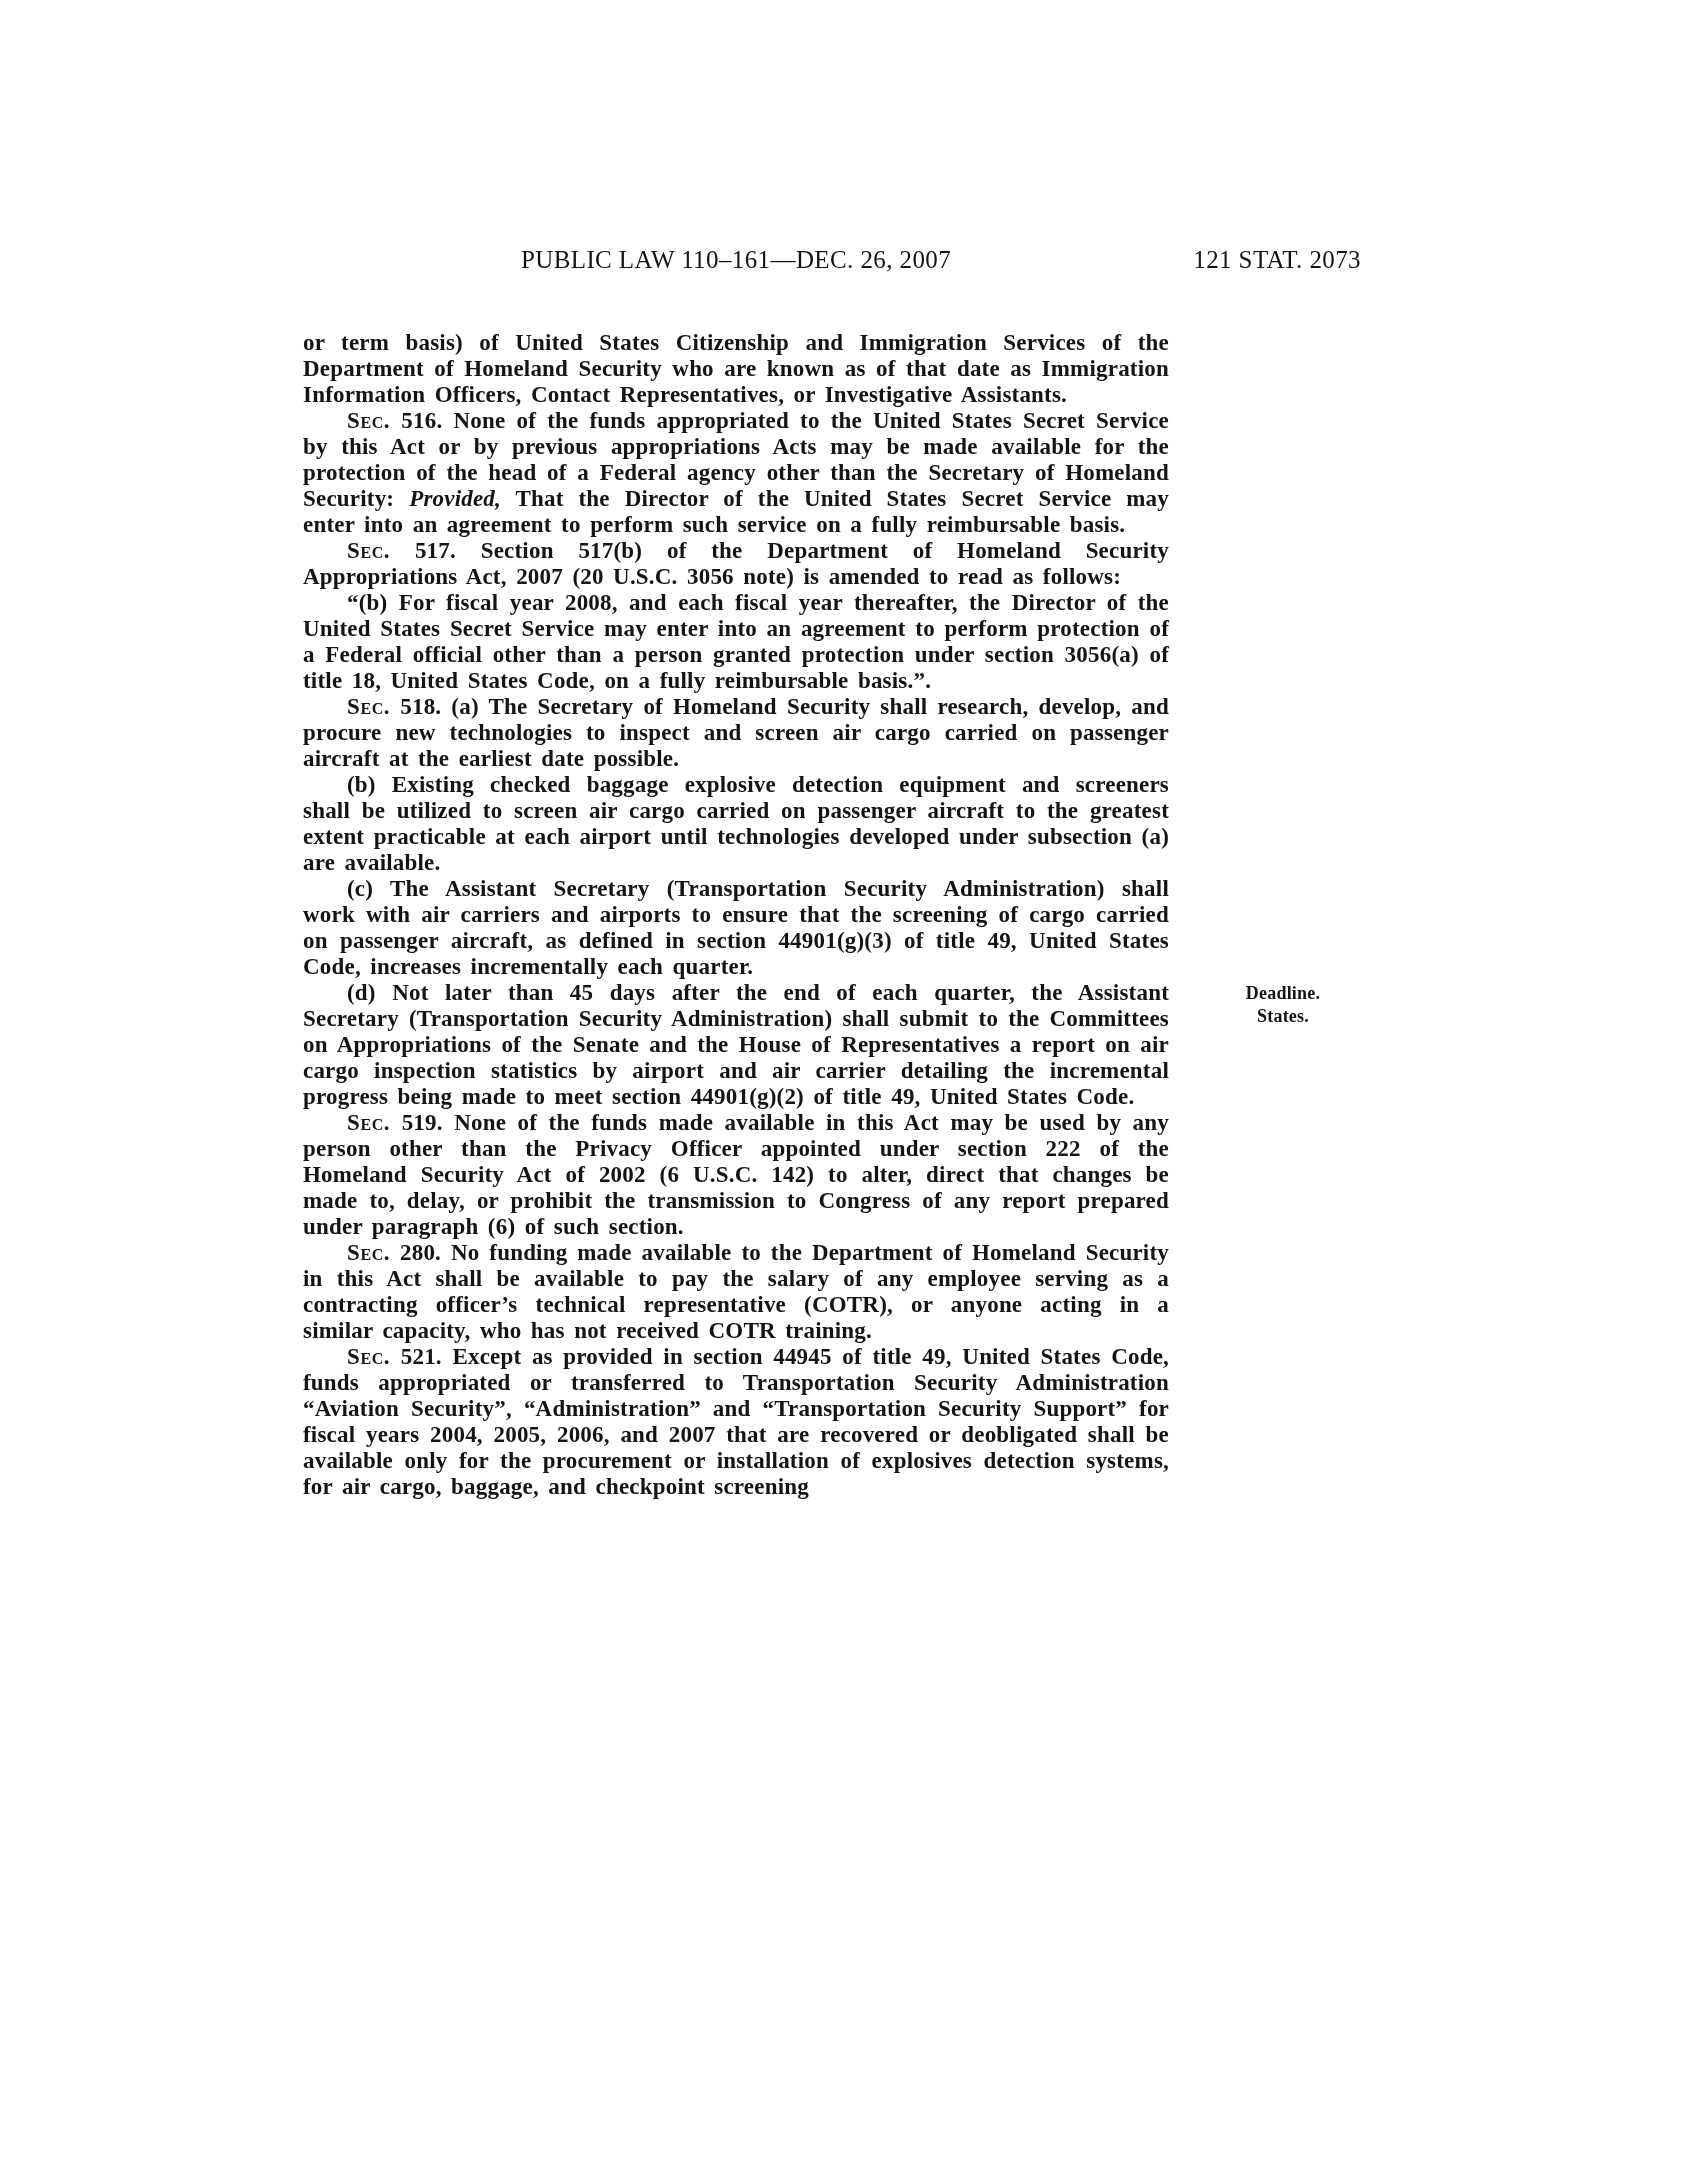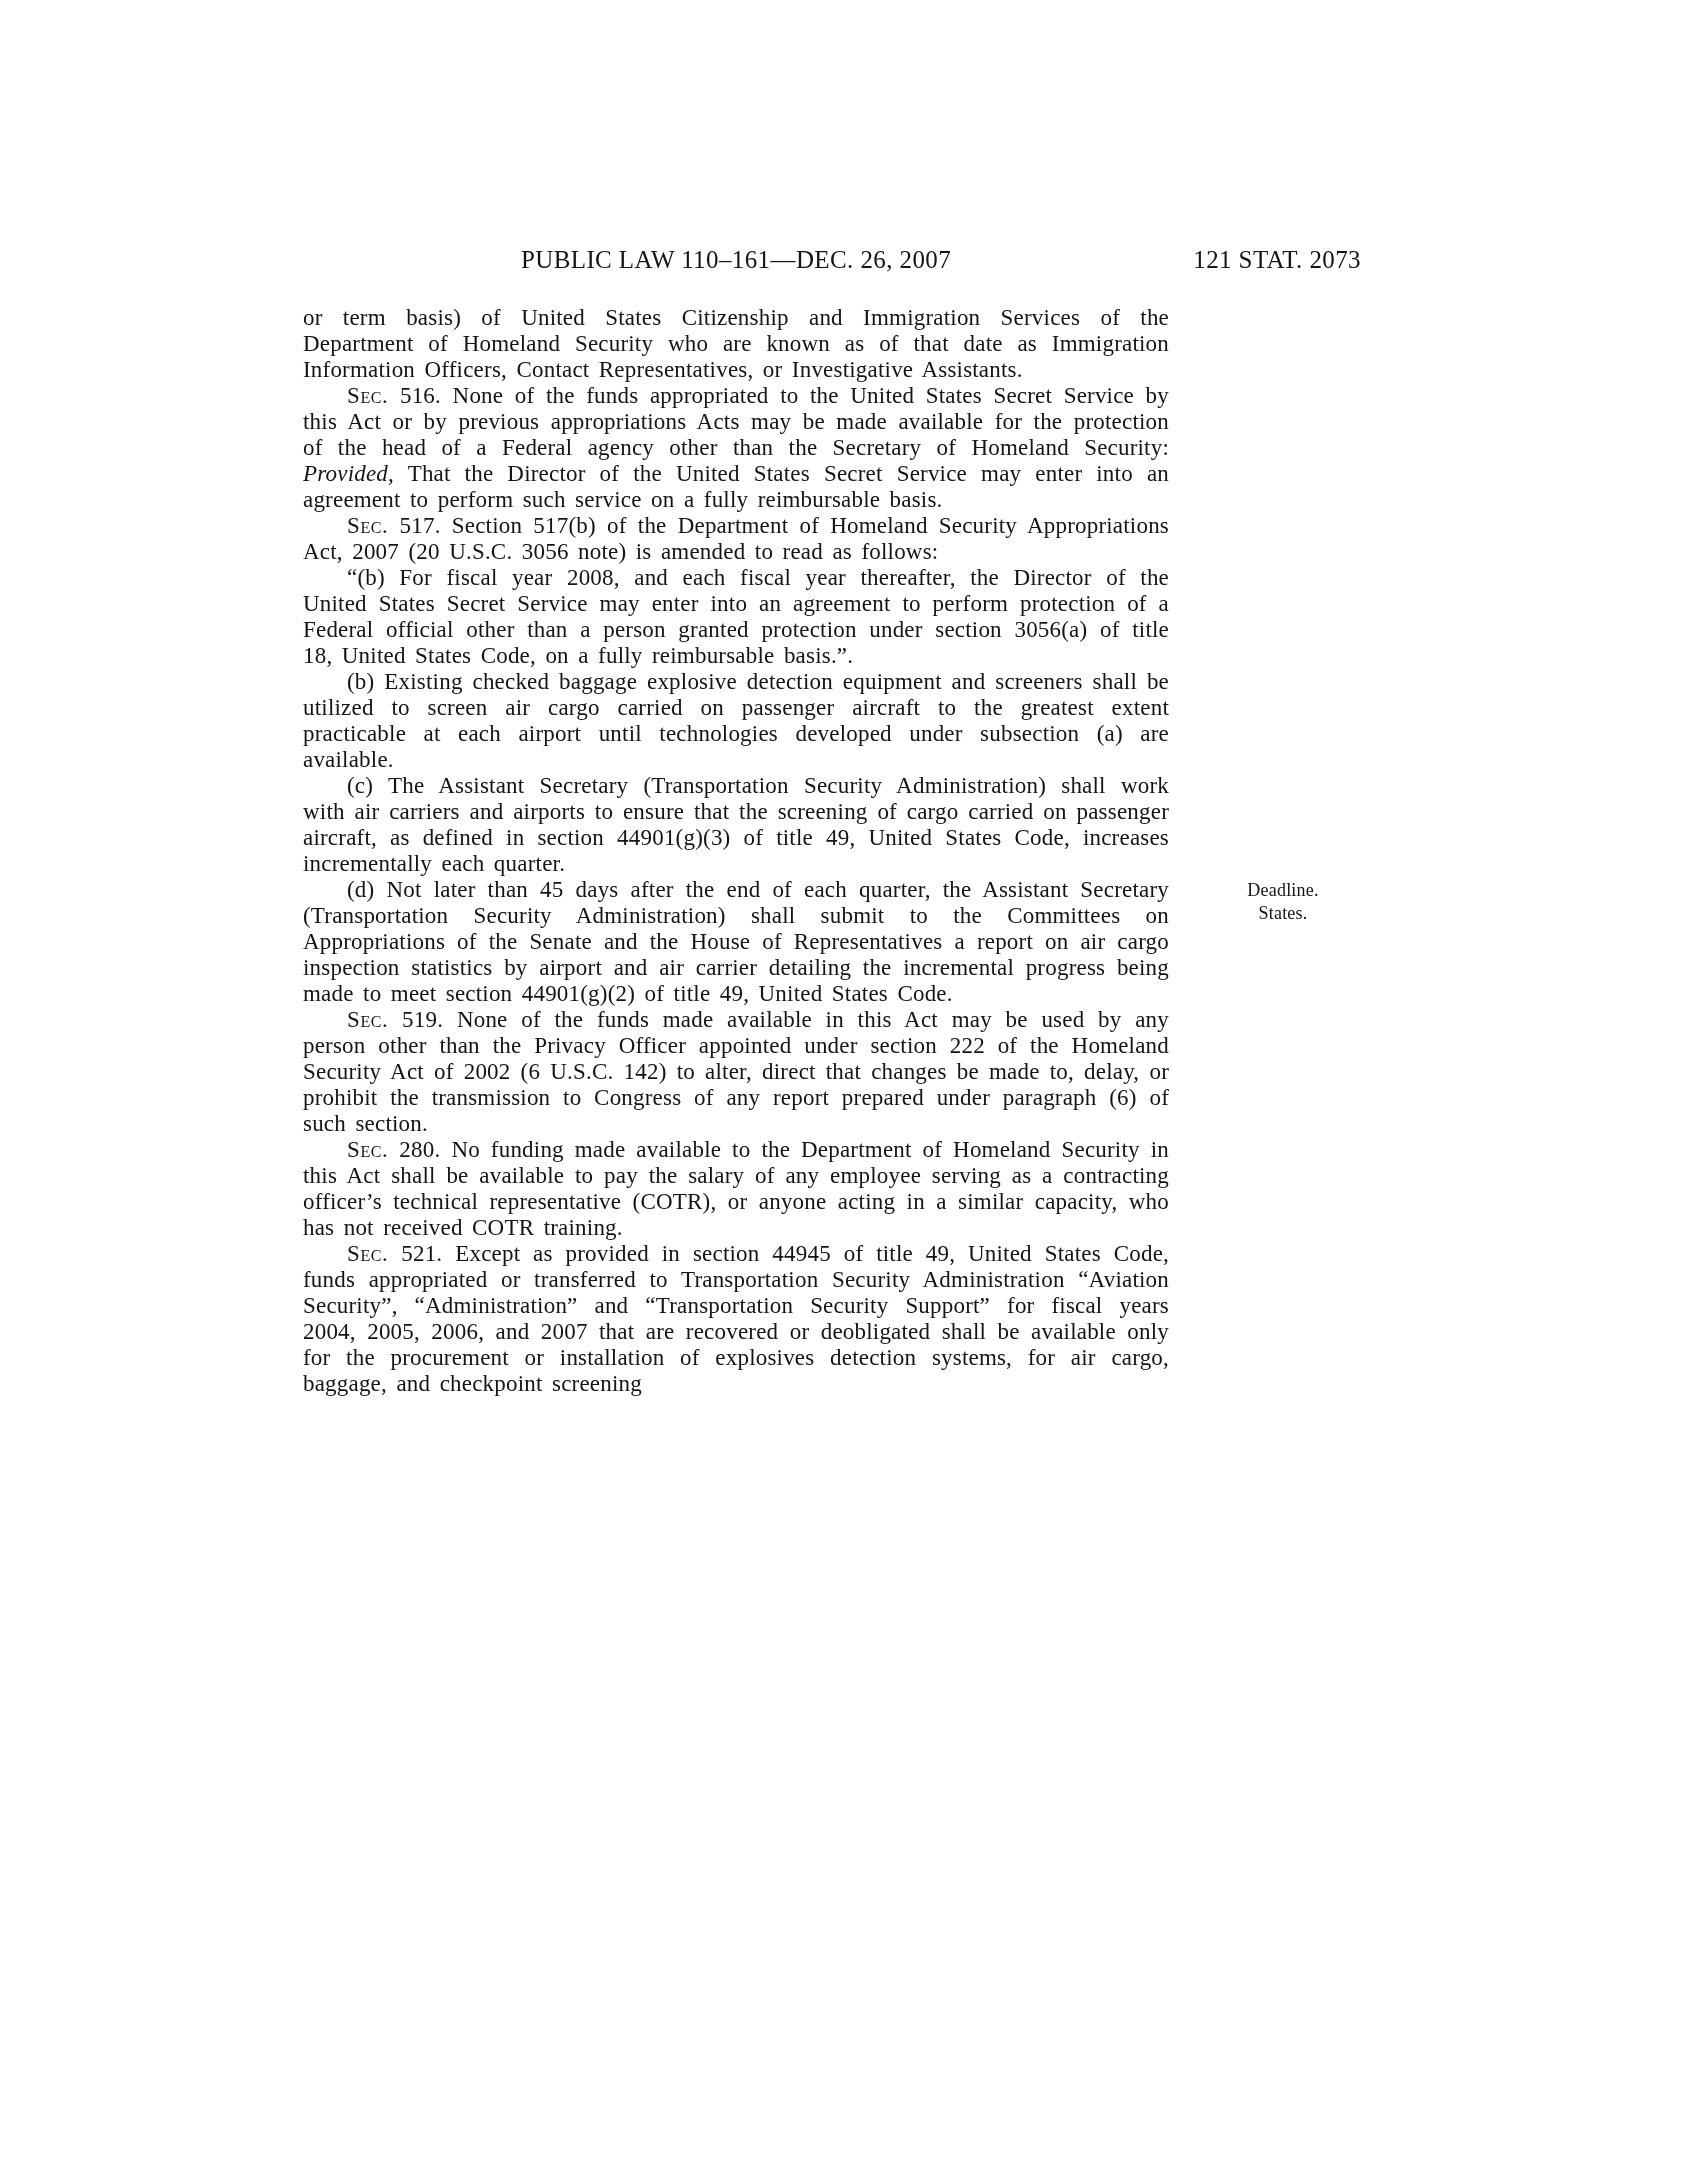--- a/index.html
+++ b/index.html
@@ -36,28 +36,29 @@
     width: 866px;
     text-align: center;
   }
   .header-right {
     position: absolute;
     right: 0;
     text-align: left;
   }
   .body-col {
     position: absolute;
-    top: 305px;
+    top: 330px;
     left: 303px;
     width: 866px;
     font-size: 23px;
     line-height: 26px;
     text-align: justify;
     word-spacing: 3.5px;
     letter-spacing: 0.2px;
+    font-weight: bold;
   }
   .para {
     margin: 0;
   }
   .para.indent {
     text-indent: 44px;
   }
   .para.has-note {
     position: relative;
   }
@@ -91,20 +92,21 @@
 <div class="page">
   <div class="header">
     <span class="header-left">PUBLIC LAW 110–161—DEC. 26, 2007</span>
     <span class="header-right">121 STAT. 2073</span>
   </div>
   <div class="body-col">
       <p class="para"><span>or term basis) of United States Citizenship and Immigration Services of the Department of Homeland Security who are known as of that date as Immigration Information Officers, Contact Representatives, or Investigative Assistants.</span></p>
       <p class="para indent"><span class="smallcaps">Sec.</span><span> 516. None of the funds appropriated to the United States Secret Service by this Act or by previous appropriations Acts may be made available for the protection of the head of a Federal agency other than the Secretary of Homeland Security: </span><span class="italic">Provided,</span><span> That the Director of the United States Secret Service may enter into an agreement to perform such service on a fully reimbursable basis.</span></p>
       <p class="para indent"><span class="smallcaps">Sec.</span><span> 517. Section 517(b) of the Department of Homeland Security Appropriations Act, 2007 (20 U.S.C. 3056 note) is amended to read as follows:</span></p>
       <p class="para indent"><span>“(b) For fiscal year 2008, and each fiscal year thereafter, the Director of the United States Secret Service may enter into an agreement to perform protection of a Federal official other than a person granted protection under section 3056(a) of title 18, United States Code, on a fully reimbursable basis.”.</span></p>
+      <p class="para indent"><span class="smallcaps">Sec.</span><span> 518. (a) The Secretary of Homeland Security shall research, develop, and procure new technologies to inspect and screen air cargo carried on passenger aircraft at the earliest date possible.</span></p>
       <p class="para indent"><span>(b) Existing checked baggage explosive detection equipment and screeners shall be utilized to screen air cargo carried on passenger aircraft to the greatest extent practicable at each airport until technologies developed under subsection (a) are available.</span></p>
       <p class="para indent"><span>(c) The Assistant Secretary (Transportation Security Administration) shall work with air carriers and airports to ensure that the screening of cargo carried on passenger aircraft, as defined in section 44901(g)(3) of title 49, United States Code, increases incrementally each quarter.</span></p>
       <p class="para indent has-note"><span>(d) Not later than 45 days after the end of each quarter, the Assistant Secretary (Transportation Security Administration) shall submit to the Committees on Appropriations of the Senate and the House of Representatives a report on air cargo inspection statistics by airport and air carrier detailing the incremental progress being made to meet section 44901(g)(2) of title 49, United States Code.</span><span class="margin-note">
           <span class="margin-note-line">Deadline.</span>
           <span class="margin-note-line">States.</span>
         </span></p>
       <p class="para indent"><span class="smallcaps">Sec.</span><span> 519. None of the funds made available in this Act may be used by any person other than the Privacy Officer appointed under section 222 of the Homeland Security Act of 2002 (6 U.S.C. 142) to alter, direct that changes be made to, delay, or prohibit the transmission to Congress of any report prepared under paragraph (6) of such section.</span></p>
       <p class="para indent"><span class="smallcaps">Sec.</span><span> 280. No funding made available to the Department of Homeland Security in this Act shall be available to pay the salary of any employee serving as a contracting officer’s technical representative (COTR), or anyone acting in a similar capacity, who has not received COTR training.</span></p>
       <p class="para indent"><span class="smallcaps">Sec.</span><span> 521. Except as provided in section 44945 of title 49, United States Code, funds appropriated or transferred to Transportation Security Administration “Aviation Security”, “Administration” and “Transportation Security Support” for fiscal years 2004, 2005, 2006, and 2007 that are recovered or deobligated shall be available only for the procurement or installation of explosives detection systems, for air cargo, baggage, and checkpoint screening</span></p>
     </div>

